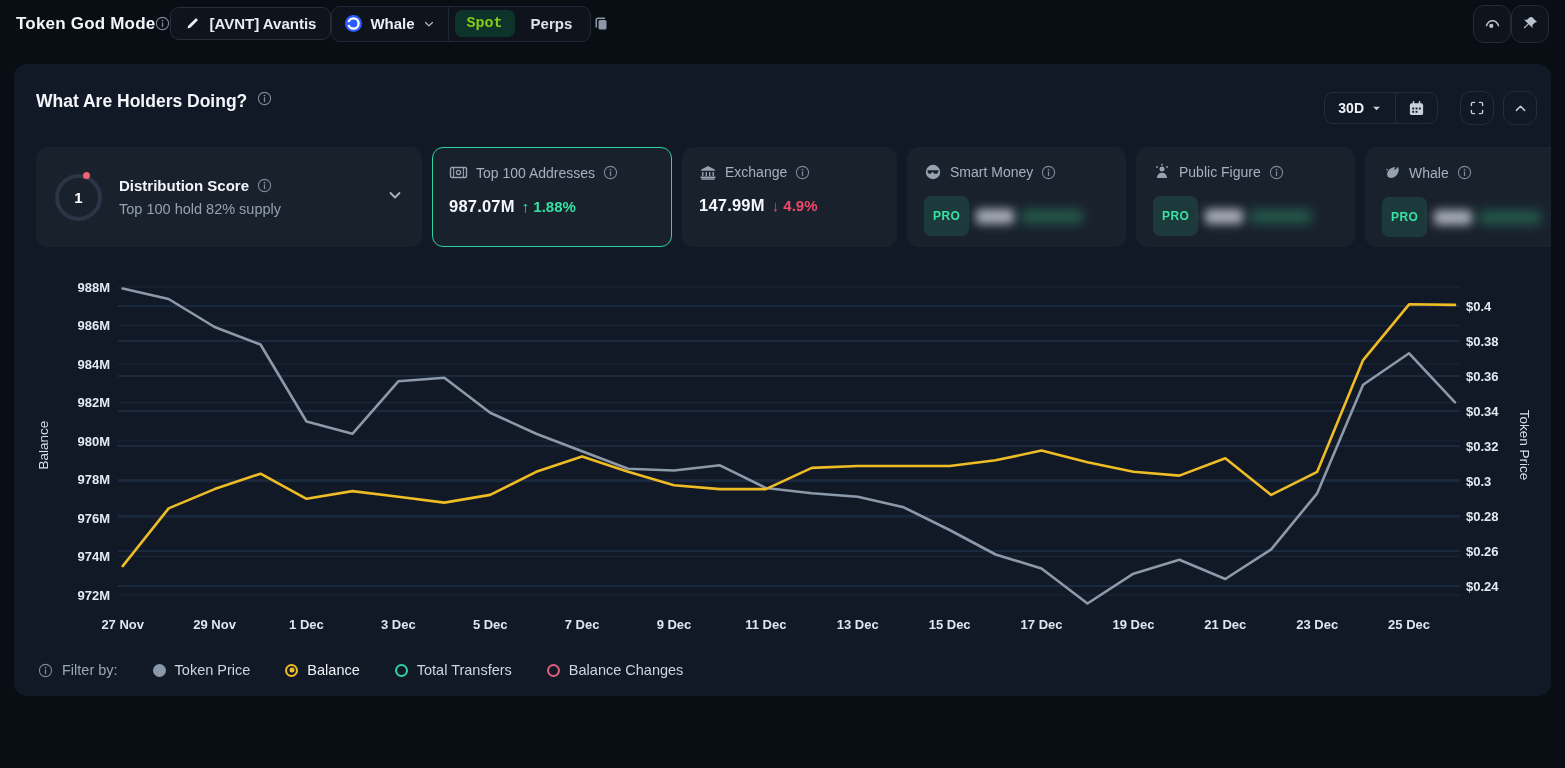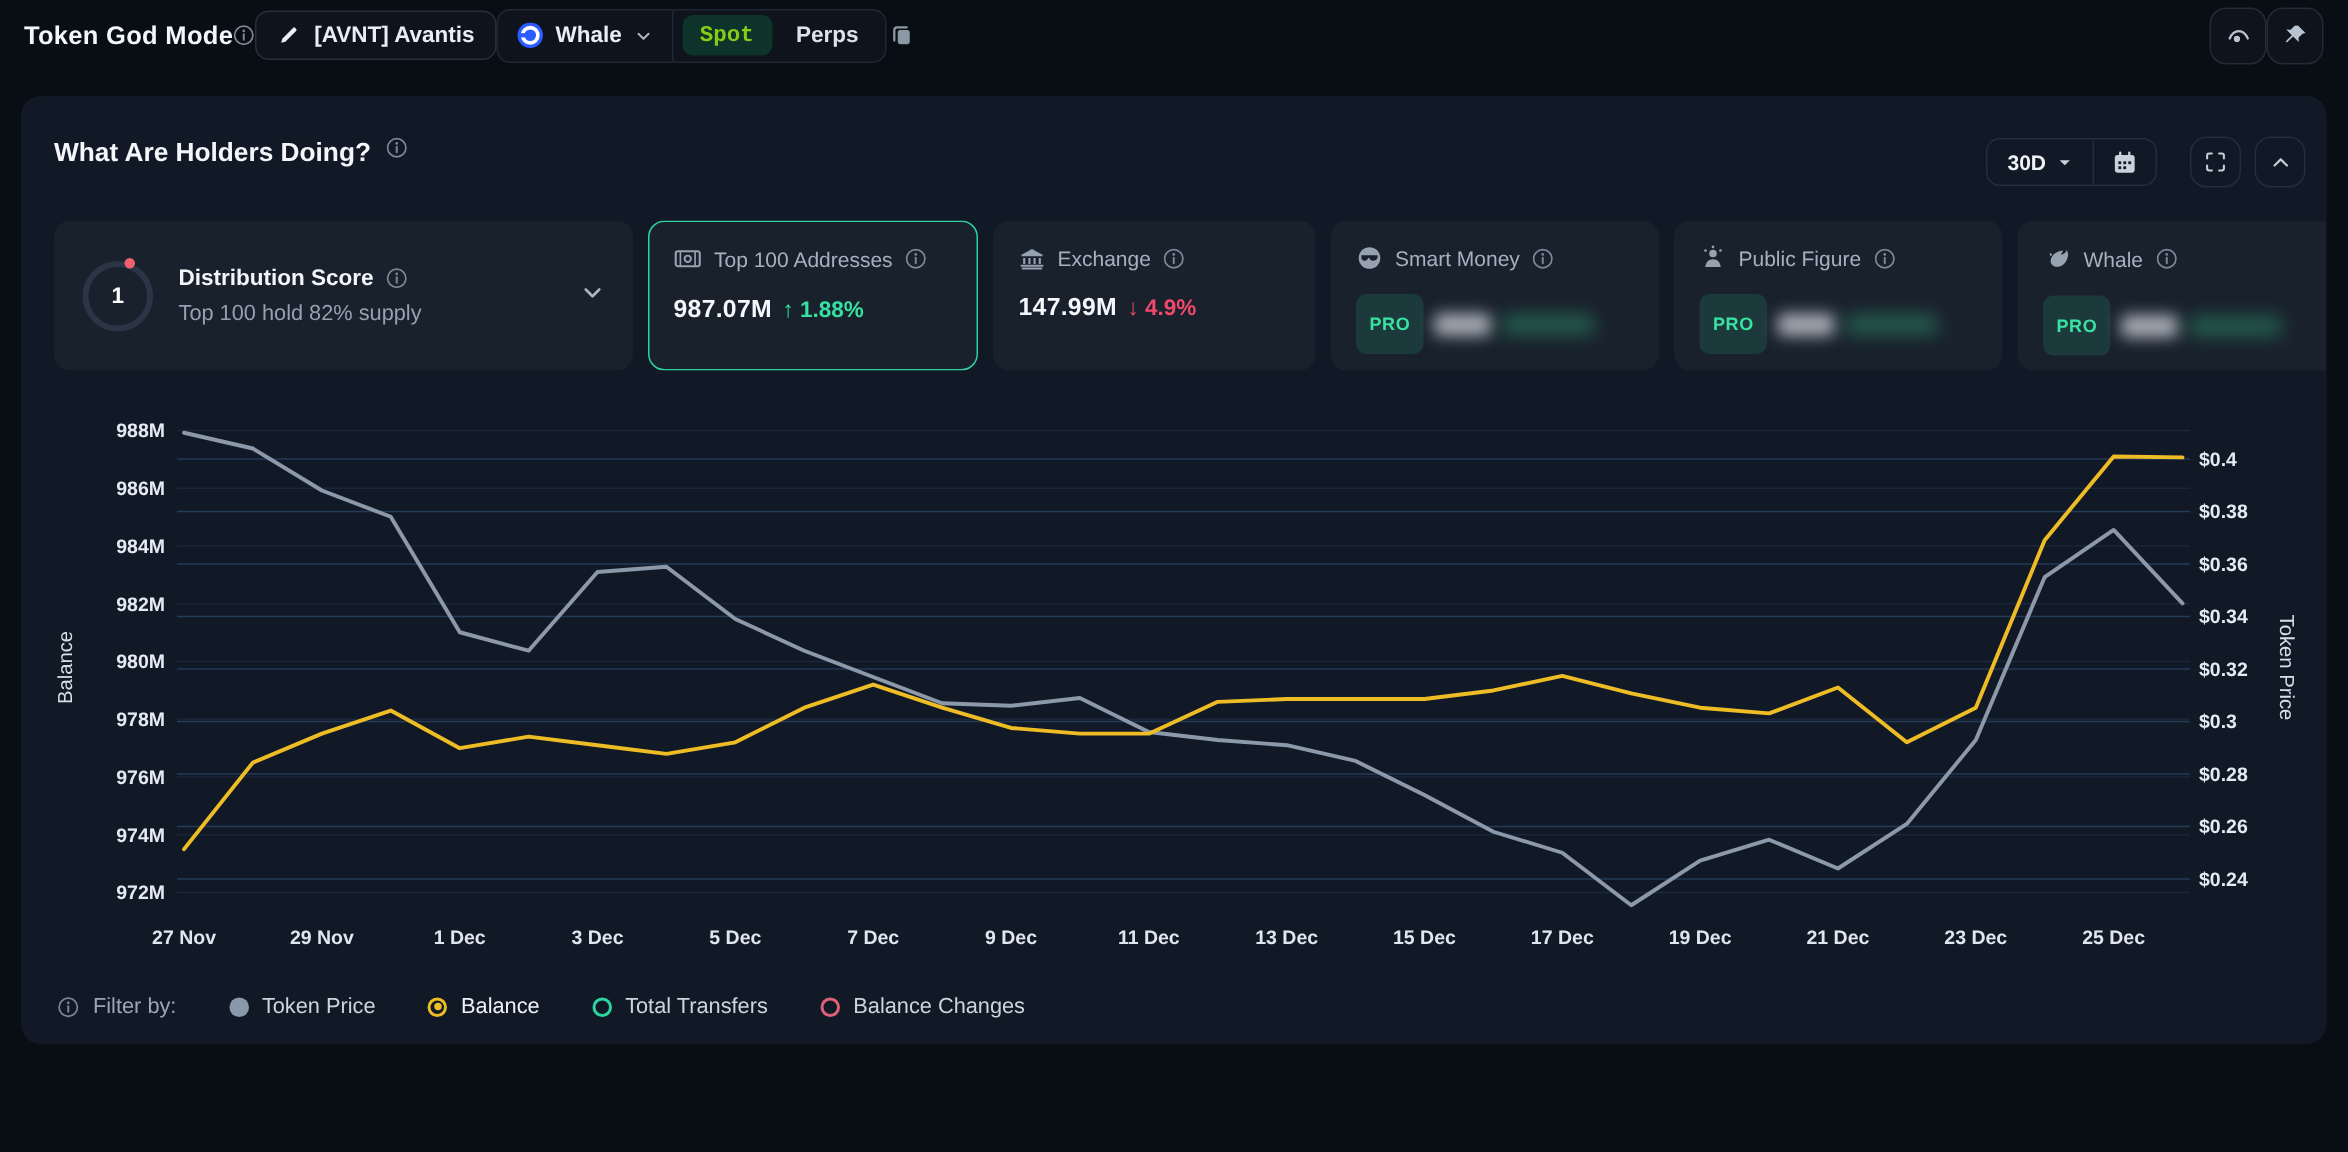--- a/index.html
+++ b/index.html
@@ -206,21 +206,21 @@
           </div>
           <div class="s">Top 100 hold 82% supply</div>
         </div>
         <span class="chev">
           <svg width="16" height="16" viewBox="0 0 16 16" fill="none">
               <path d="M3.5 6l4.5 4.5L12.5 6" stroke="currentColor" stroke-width="1.8" stroke-linecap="round" stroke-linejoin="round"></path>
             </svg>
         </span>
       </div>
 
-      <div class="mcard selected" style="width:220px">
+      <div class="mcard selected" style="width:240px">
         <div class="mcard-title">
           <span class="ic">
             <svg width="19" height="19" viewBox="0 0 19 19" fill="none">
                 <rect x="1.5" y="4.5" width="16" height="10" rx="1.5" stroke="currentColor" stroke-width="1.4"></rect>
                 <circle cx="9.5" cy="9.5" r="2.1" stroke="currentColor" stroke-width="1.3"></circle>
                 <path d="M4.6 4.5v10M14.4 4.5v10" stroke="currentColor" stroke-width="1.1"></path>
               </svg>
           </span>
           <span>Top 100 Addresses</span>
           <span class="i-ic">

